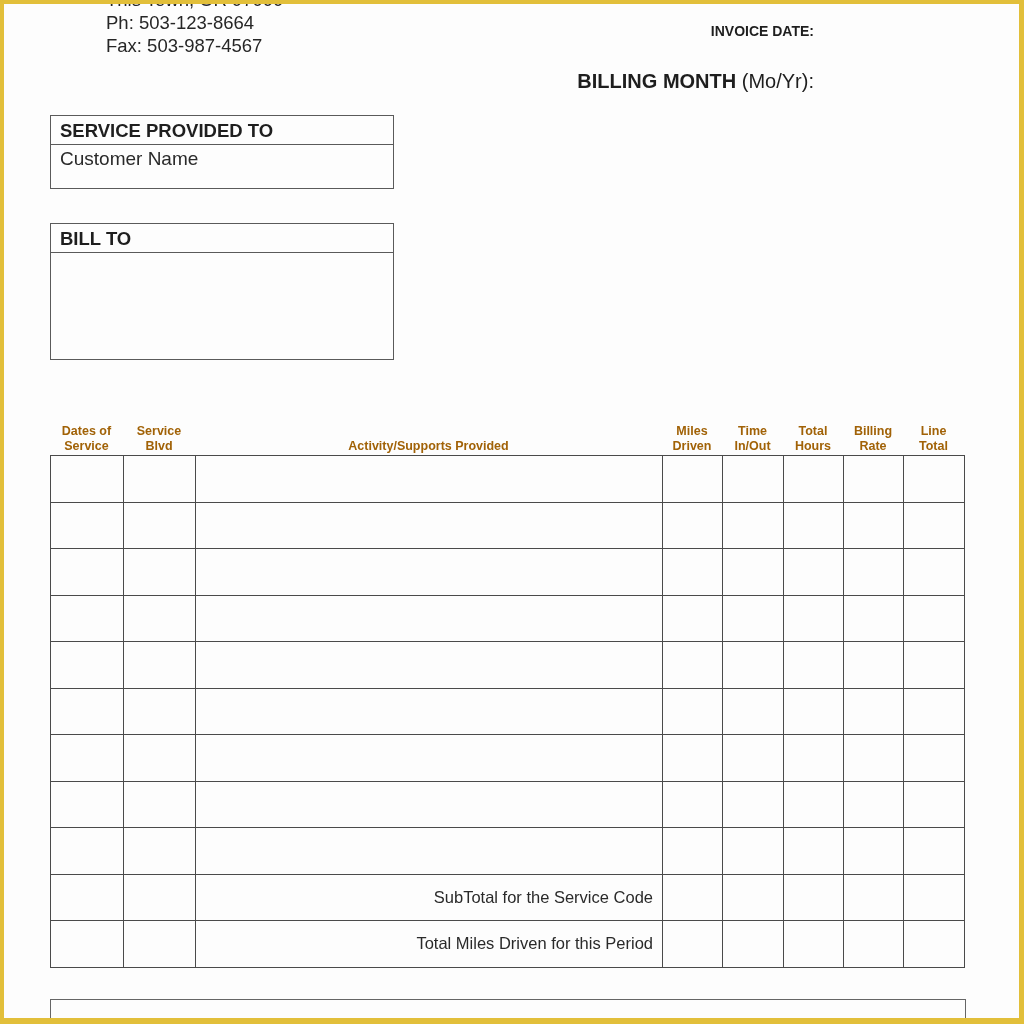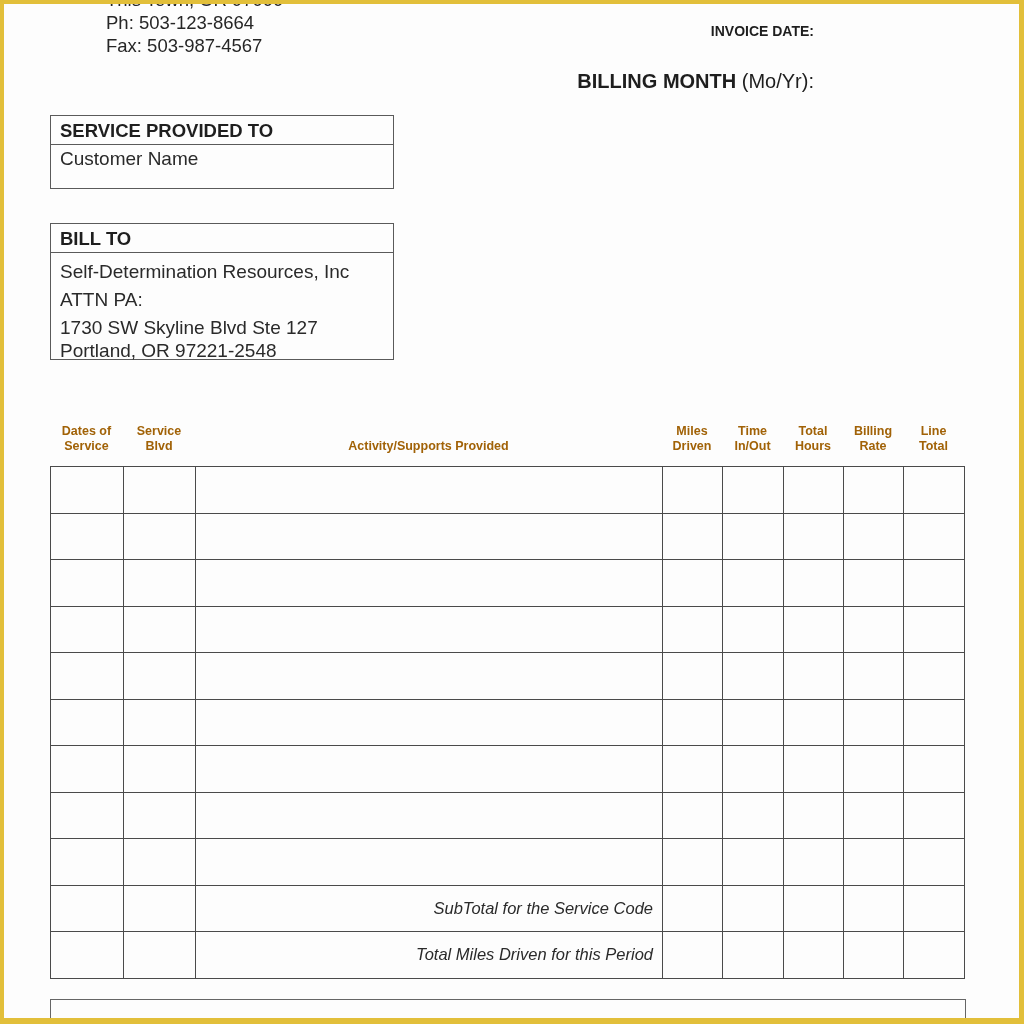--- a/index.html
+++ b/index.html
@@ -38,22 +38,22 @@
   .bill-box { top: 223px; height: 137px; }
   .bill-box .body div { line-height: 23px; }
   .bill-box .body .b1 { margin-top: 4px; }
   .bill-box .body .b2 { margin-top: 5px; }
   .bill-box .body .b3 { margin-top: 5px; }
 
   .thead { position: absolute; top: 424px; left: 50px; width: 914px; height: 32px; font-size: 12.5px; font-weight: bold; color: #a16207; }
   .thead .th { position: absolute; bottom: 2px; text-align: center; line-height: 15px; }
 
   table.grid {
-    position: absolute; top: 466px; left: 50px; width: 914px;
-    border-collapse: collapse; table-layout: fixed; font-style: italic;
+    position: absolute; top: 455px; left: 50px; width: 914px;
+    border-collapse: collapse; table-layout: fixed;
   }
   table.grid td { border: 1.5px solid #4a4a4a; height: 45.5px; padding: 0; font-size: 16.5px; color: #2a2a2a; }
   table.grid td.label { text-align: right; padding-right: 9px; }
 
   .total-box { position: absolute; top: 999px; left: 50px; width: 916px; height: 40px; border: 1.5px solid #666; box-sizing: border-box; }
   .total-box .txt { position: absolute; top: 15px; left: 504px; font-size: 18px; font-weight: bold; color: #777; white-space: nowrap; letter-spacing: 1px; }
 </style>
 </head>
 <body>
 
@@ -68,26 +68,20 @@
   <div class="inv-date">INVOICE DATE:</div>
   <div class="bill-month"><b>BILLING MONTH</b><span> (Mo/Yr):</span></div>
 
   <div class="box svc-box">
     <div class="hdr">SERVICE PROVIDED TO</div>
     <div class="body">Customer Name</div>
   </div>
 
   <div class="box bill-box">
     <div class="hdr">BILL TO</div>
-    <div class="body">
-      <div class="b1">Self-Determination Resources, Inc</div>
-      <div class="b2">ATTN PA:</div>
-      <div class="b3">1730 SW Skyline Blvd  Ste 127</div>
-      <div>Portland, OR  97221-2548</div>
-    </div>
   </div>
 
   <div class="thead">
     <div class="th" style="left:0;width:73px;">
         <div>Dates of</div>
         <div>Service</div>
       </div>
     <div class="th" style="left:73px;width:72px;">
         <div>Service</div>
         <div>Blvd</div>

